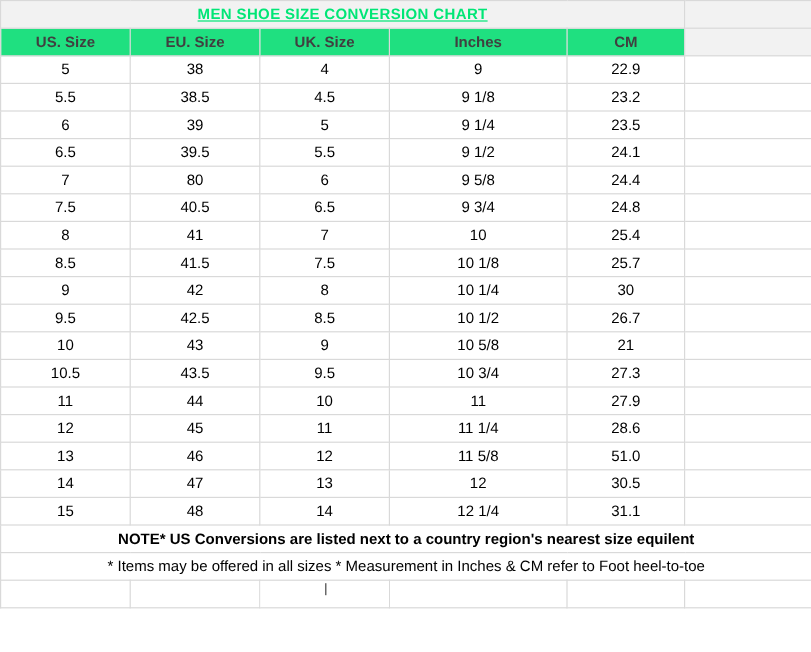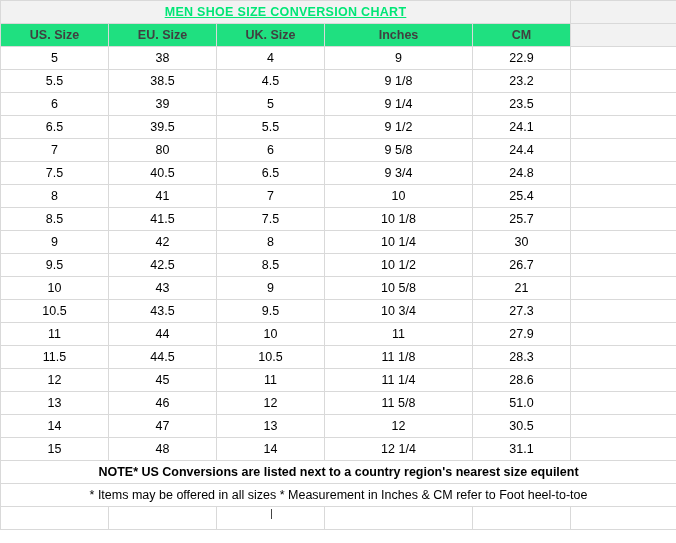--- a/index.html
+++ b/index.html
@@ -217,28 +217,20 @@
       </tr>
       <tr>
         <td>11</td>
         <td>44</td>
         <td>10</td>
         <td>11</td>
         <td>27.9</td>
         <td></td>
       </tr>
       <tr>
-        <td>11.5</td>
-        <td>44.5</td>
-        <td>10.5</td>
-        <td>11 1/8</td>
-        <td>28.3</td>
-        <td></td>
-      </tr>
-      <tr>
         <td>12</td>
         <td>45</td>
         <td>11</td>
         <td>11 1/4</td>
         <td>28.6</td>
         <td></td>
       </tr>
       <tr>
         <td>13</td>
         <td>46</td>

